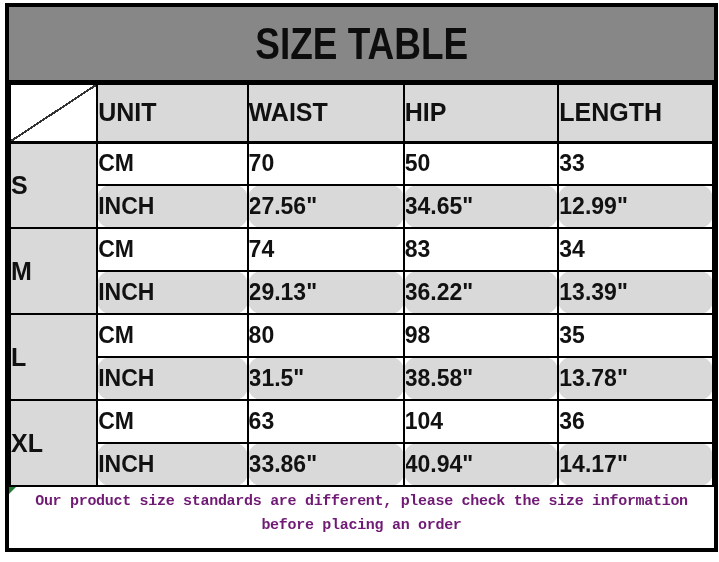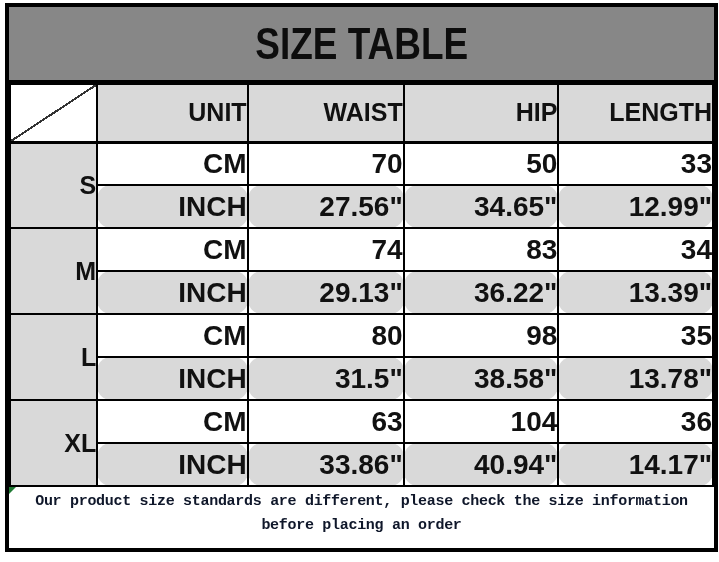--- a/index.html
+++ b/index.html
@@ -47,42 +47,42 @@
     table-layout: fixed;
     flex: 0 0 auto;
   }
   col.c0 { width: 12.4%; }
   col.c1 { width: 21.4%; }
   col.c2 { width: 22.2%; }
   col.c3 { width: 22.0%; }
   col.c4 { width: 22.0%; }
   .size-table th, .size-table td {
     border: 2px solid #000000;
-    text-align: right;
+    text-align: left;
     vertical-align: middle;
     font-weight: bold;
     overflow: hidden;
   }
   .size-table thead th {
     height: 58px;
     background: #d9d9d9;
     font-size: 25px;
     border-bottom-width: 3px;
   }
   .size-table thead th.diag {
     background:
       linear-gradient(to bottom right,
         rgba(0,0,0,0) calc(50% - 1px),
         #333333 calc(50% - 1px),
         #333333 calc(50% + 1px),
         rgba(0,0,0,0) calc(50% + 1px)),
       #ffffff;
   }
   .size-table tbody tr { height: 43px; }
-  .size-table tbody td { font-size: 28px; }
+  .size-table tbody td { font-size: 23px; }
   .size-table td.size-label {
     background: #d9d9d9;
     font-size: 25px;
   }
   .size-table tr.row-cm td.data-cell { background: #ffffff; }
   .size-table tr.row-inch td.data-cell { background: #d9d9d9; border-radius: 14px; }
   .footer {
     flex: 1 1 auto;
     position: relative;
     background: #ffffff;
@@ -90,21 +90,21 @@
     align-items: center;
     justify-content: center;
     padding: 2px 8px 10px 8px;
   }
   .footer-text {
     font-family: "Liberation Mono", "DejaVu Sans Mono", monospace;
     font-weight: bold;
     font-size: 15px;
     line-height: 1.55;
     text-align: center;
-    color: #0f172a;
+    color: #701a75;
     letter-spacing: -0.3px;
   }
   .corner-marker {
     position: absolute;
     top: 0;
     left: 0;
     width: 0;
     height: 0;
     border-top: 7px solid #1f7a33;
     border-right: 7px solid transparent;

